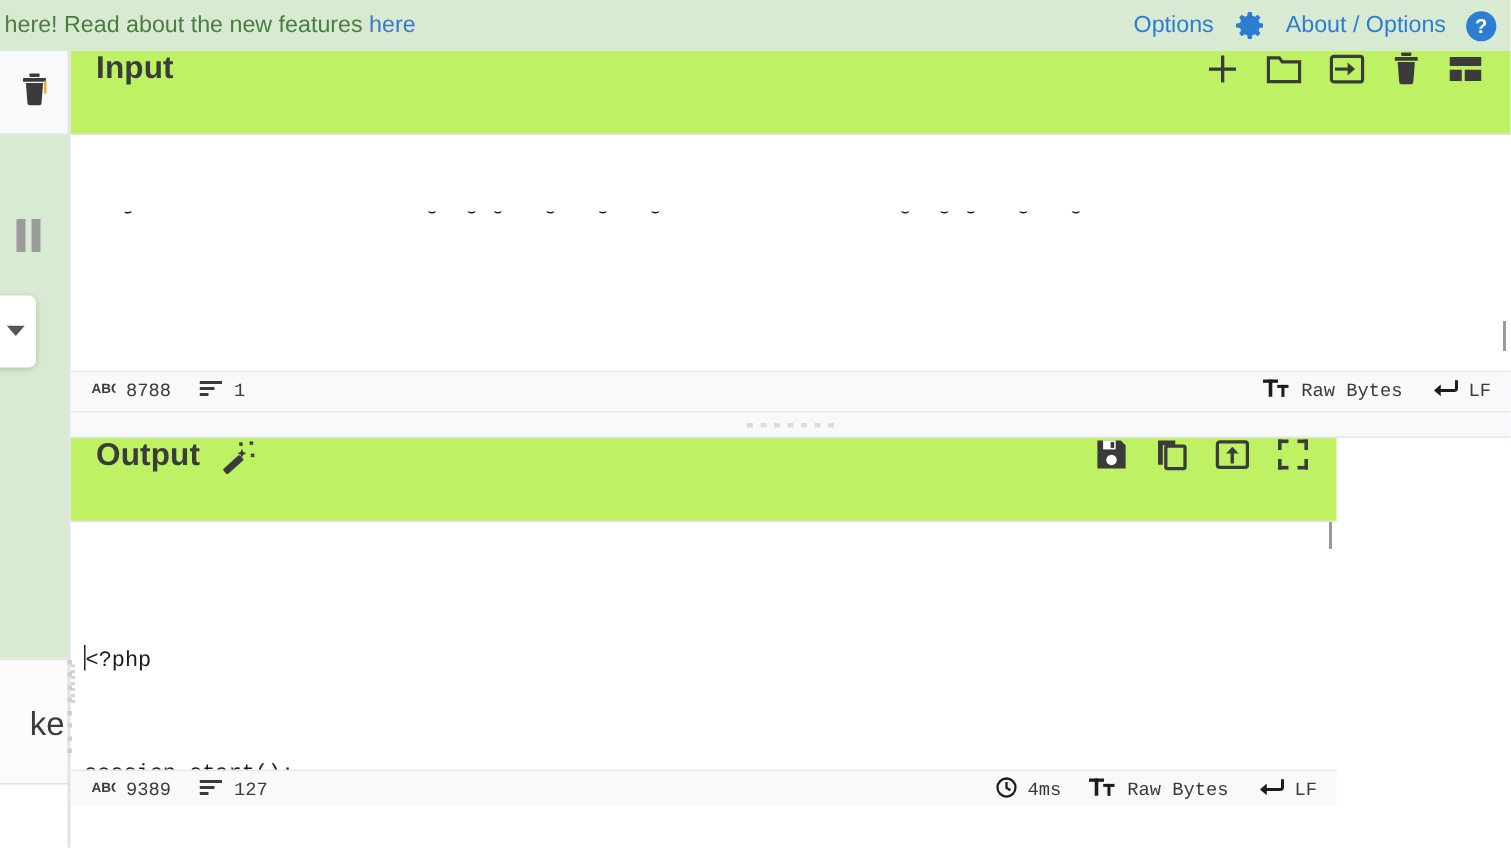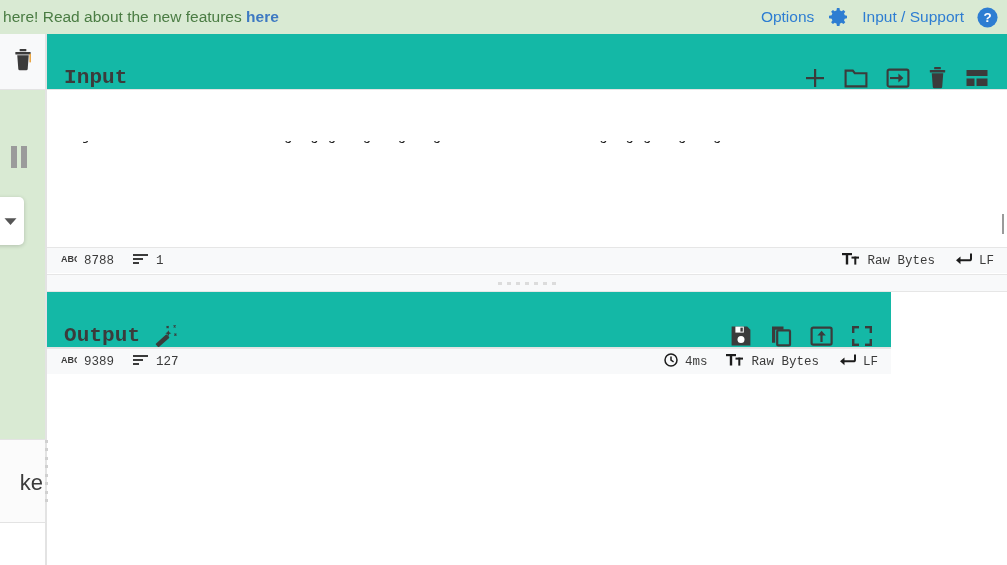--- a/index.html
+++ b/index.html
@@ -27,21 +27,20 @@
     overflow: hidden;
     z-index: 20;
   }
   #banner-left {
     white-space: nowrap;
     margin-left: -34px;
   }
   #banner-left a {
     color: #3d79c2;
     text-decoration: none;
-    font-weight: bold;
   }
   #banner-right {
     display: flex;
     align-items: center;
     gap: 12px;
     padding-right: 8px;
     white-space: nowrap;
     justify-content: space-between;
   }
   .banner-link {
@@ -136,27 +135,26 @@
   #io-col {
     position: absolute;
     left: 47px; top: 34px;
     width: 960px; height: 531px;
     background: #ffffff;
   }
 
   
   .pane-header {
     height: 56px;
-    background: #14b8a6;
+    background: #bef264;
     border-bottom: 1px solid #e3e3e3;
     display: flex;
-    align-items: flex-end;
+    align-items: flex-start;
     justify-content: space-between;
     padding: 0 18px 0 17px;
-    font-family: Liberation Mono, monospace;
   }
   .pane-title {
     font-size: 21px;
     font-weight: bold;
     color: #3b3b3b;
     letter-spacing: .1px;
   }
   .pane-title-wrap { display: flex; align-items: center; gap: 14px; }
   .pane-actions { display: flex; align-items: center; gap: 18px; }
   .ico-btn {
@@ -292,21 +290,21 @@
   <div id="banner-left"><span>10 is here! Read about the new features </span><a href="#">here</a></div>
 
   <div id="banner-right">
     <a class="banner-link" href="#">Options</a>
     <span class="banner-ico">
       <svg width="24" height="24" viewBox="0 0 24 24" fill="#2d7dd2">
         <path d="M12 8.2a3.8 3.8 0 1 0 0 7.6 3.8 3.8 0 0 0 0-7.6zm0 6a2.2 2.2 0 1 1 0-4.4 2.2 2.2 0 0 1 0 4.4z"></path>
         <path d="M21 13.3v-2.6l-2.3-.4a7 7 0 0 0-.7-1.7l1.3-1.9-1.8-1.8-1.9 1.3a7 7 0 0 0-1.7-.7L13.5 3h-2.6l-.4 2.5a7 7 0 0 0-1.7.7L6.9 4.9 5.1 6.7l1.3 1.9a7 7 0 0 0-.7 1.7L3 10.7v2.6l2.7.4c.16.6.4 1.17.7 1.7l-1.3 1.9 1.8 1.8 1.9-1.3c.53.3 1.1.54 1.7.7l.4 2.5h2.6l.4-2.5c.6-.16 1.17-.4 1.7-.7l1.9 1.3 1.8-1.8-1.3-1.9c.3-.53.54-1.1.7-1.7l2.3-.4z"></path>
       </svg>
     </span>
-    <a class="banner-link" href="#">Input / Support</a>
+    <a class="banner-link" href="#">About / Options</a>
     <span class="banner-ico">
       <svg width="23" height="23" viewBox="0 0 24 24">
         <circle cx="12" cy="12" r="10.5" fill="#2d7dd2"></circle>
         <text x="12" y="17" font-family="Liberation Sans, sans-serif" font-size="14" font-weight="bold" fill="#ffffff" text-anchor="middle">?</text>
       </svg>
     </span>
   </div>
 </div>
 
 <div id="left-rail">
@@ -524,20 +522,30 @@
               <rect x="1" y="18.6" width="7" height="2.4"></rect>
                 <rect x="1" y="14" width="2.4" height="7"></rect>
               <rect x="14" y="18.6" width="7" height="2.4"></rect>
                 <rect x="18.6" y="14" width="2.4" height="7"></rect>
             </g>
           </svg>
         </span>
       </div>
     </div>
 
+    <div class="editor" id="output-editor">
+      <div id="out-fold-strip"></div>
+      <div class="codeline"><span class="caret"></span><span>&lt;?php</span></div>
+      <div class="codeline">session_start();</div>
+      
+      
+      
+      
+      <span class="scroll-mark" style="top:0px;height:18px;"></span>
+    </div>
 
     <div class="status-bar">
       <div class="status-group">
         <span class="status-item ro">
           <span>
             <svg width="16" height="11" viewBox="0 0 16 11">
               <text x="0" y="9" font-family="Liberation Sans, sans-serif" font-size="9" font-weight="bold" fill="#3b3b3b">ABC</text>
             </svg>
           </span>
           <span>9389</span>

